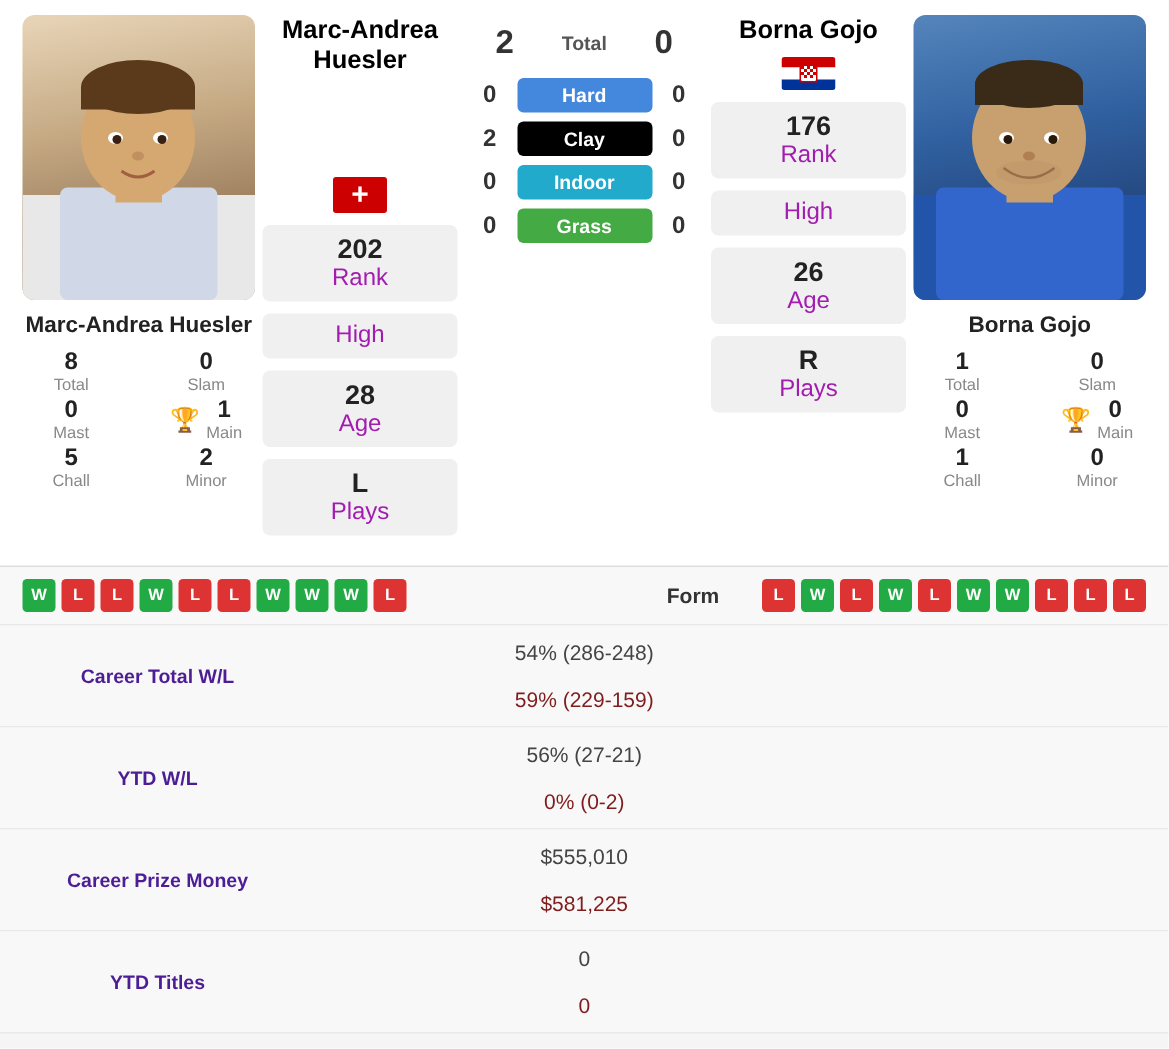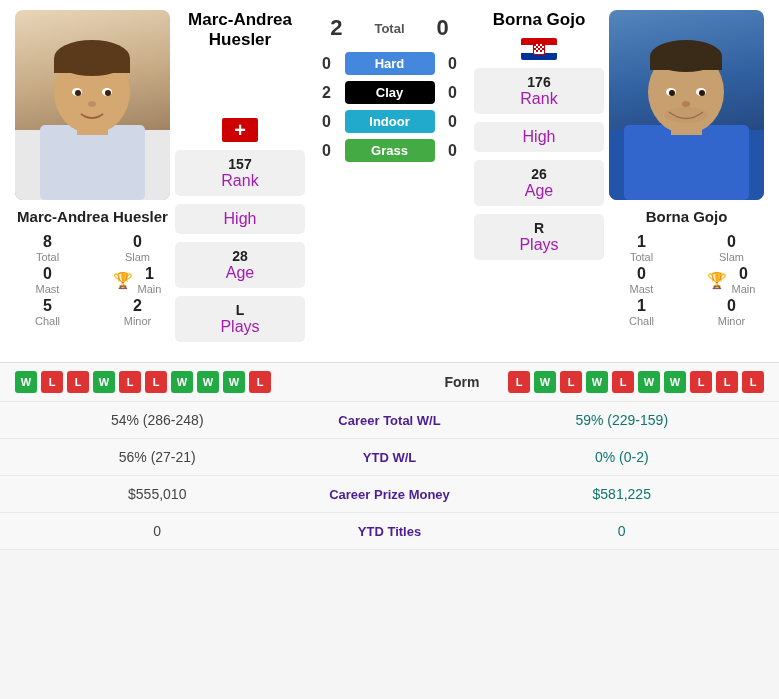--- a/index.html
+++ b/index.html
@@ -87,21 +87,21 @@
     .stat-box {
       background: #f0f0f0;
       border-radius: 5px;
       text-align: center;
       padding: 6px 10px;
       margin-top: 8px;
       width: 100%;
     }
 
     .stat-box .big-num {
-      font-size: 14px;
+      font-size: 18px;
       font-weight: bold;
       color: #222;
     }
 
     .stat-box .box-label {
       font-size: 16px;
       color: #a21caf;
     }
 
     .score-num {
@@ -249,24 +249,24 @@
       font-size: 11px;
       font-weight: bold;
       color: white;
     }
 
     .form-w { background: #22aa44; }
     .form-l { background: #dd3333; }
 
     .data-row {
       display: flex;
-      align-items: center;
       padding: 10px 15px;
       border-bottom: 1px solid #e8e8e8;
       background: #fff;
+      flex-direction: column;
     }
 
     .data-row:nth-child(even) {
       background: #f8f8f8;
     }
 
     .data-left {
       flex: 1;
       text-align: center;
       font-size: 14px;
@@ -278,21 +278,21 @@
       text-align: center;
       font-weight: bold;
       font-size: 13px;
       color: #4c1d95;
     }
 
     .data-right {
       flex: 1;
       text-align: center;
       font-size: 14px;
-      color: #0f766e;
+      color: #7f1d1d;
     }
 
     .flag-container {
       display: flex;
       align-items: center;
       justify-content: center;
       margin-top: 5px;
     }
 
     
@@ -374,21 +374,21 @@
 
       <div style="font-size:17px; font-weight:bold; text-align:center; margin-bottom:3px;">
         <span>Marc-Andrea Huesler</span>
       </div>
 
       <div class="flag-container">
         <div class="flag-img swiss-flag"></div>
       </div>
 
       <div class="stat-box">
-        <div class="big-num">157</div>
+        <div class="big-num">202</div>
         <div class="box-label">Rank</div>
       </div>
 
       <div class="stat-box">
         <div class="box-label">High</div>
       </div>
 
       <div class="stat-box">
         <div class="big-num">28</div>
         <div class="box-label">Age</div>

